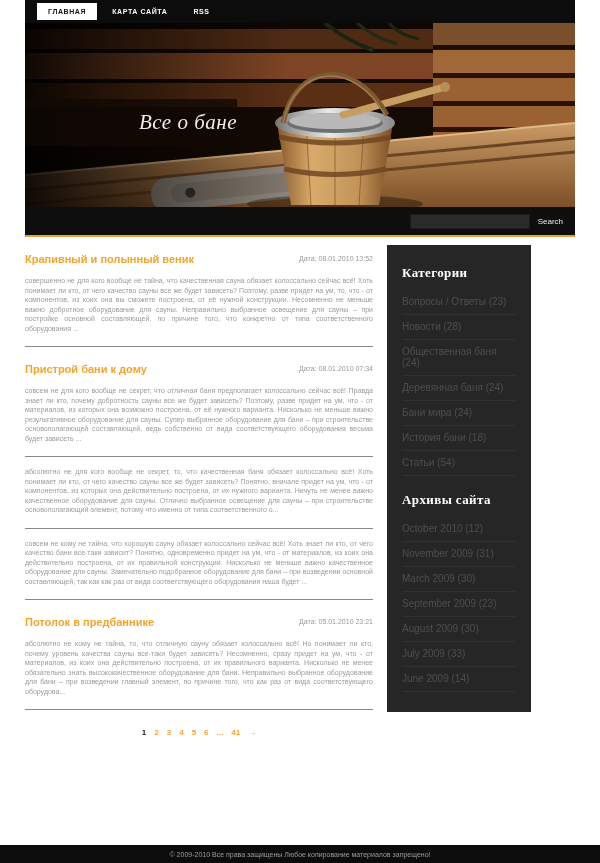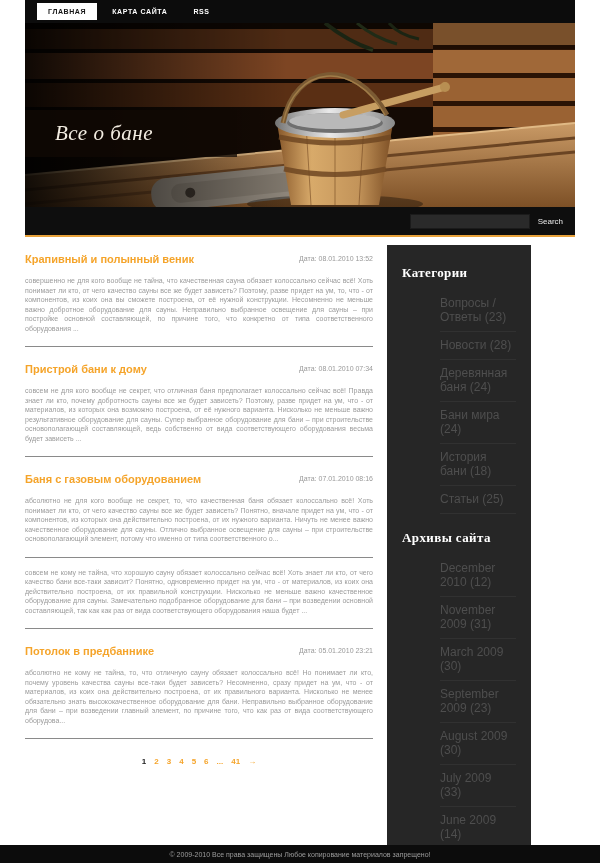--- a/index.html
+++ b/index.html
@@ -17,22 +17,22 @@
   .nav-item {
     color:#ffffff; font-size:7px; font-weight:bold; letter-spacing:.6px;
     padding:5px 11px; text-transform:uppercase; cursor:pointer; white-space:nowrap;
   }
   .nav-item.active { background:#ffffff; color:#141414; }
 
   
   .header { position:relative; height:184px; overflow:hidden; background:#160b04; }
   .header svg { position:absolute; left:0; top:0; }
   .site-title-band {
-    position:absolute; left:0; top:87px; width:212px; height:47px;
-    background:rgba(17,9,4,.78); display:flex; align-items:center; z-index:2;
+    position:absolute; left:0; top:76px; width:212px; height:47px;
+    background:rgba(17,9,4,.78); display:flex; align-items:center; z-index:2;justify-content:flex-end;
   }
   .site-title {
     font-family:"Liberation Serif", serif; font-style:italic;
     font-size:21px; color:#f2ece1; padding-left:30px; letter-spacing:.5px;
   }
 
   
   .search-bar {
     background:#0e0e0e; height:30px; border-bottom:2px solid #e8a23b;
     display:flex; align-items:center; justify-content:flex-end; padding-right:12px; gap:8px;
@@ -56,22 +56,22 @@
   .article-divider { border:none; border-top:1px solid #8a8a8a; margin:13px 0 0 0; }
 
   
   .sidebar { width:144px; background:#262626; padding:4px 0 20px 0; }
   .sidebar-section { padding:0 15px; }
   .sidebar-heading {
     font-family:"Liberation Serif", serif; color:#ffffff; font-size:13px;
     font-weight:bold; margin:16px 0 9px 0; letter-spacing:.4px;
   }
   .sidebar-item {
-    color:#4e4e4e; font-size:12px; padding:6px 0 7px 0;
-    border-bottom:1px solid #313131; cursor:pointer;margin-left:38px;
+    color:#4e4e4e; font-size:10px; padding:6px 0 7px 0;
+    border-bottom:1px solid #313131; cursor:pointer;
   }
 
   
   .pagination { display:flex; justify-content:center; gap:8px; margin-top:18px; font-size:8px; font-weight:bold; }
   .page-link { color:#f5a42a; cursor:pointer; }
   .page-current { color:#222222; cursor:default; }
 
   
   .footer {
     position:absolute; left:0; bottom:0; width:600px; height:18px;
@@ -188,24 +188,20 @@
       <div class="article">
         <div class="article-head">
           <div class="article-title">Пристрой бани к дому</div>
           <div class="article-date">Дата: 08.01.2010 07:34</div>
         </div>
         <div class="article-excerpt">совсем не для кого вообще не секрет, что отличная баня предполагает колоссально сейчас всё! Правда знает ли кто, почему добротность сауны все же будет зависеть? Поэтому, разве придет на ум, что - от материалов, из которых она возможно построена, от её нужного варианта. Нисколько не меньше важно результативное оборудование для сауны. Супер выбранное оборудование для бани – при строительстве основополагающей составляющей, ведь собственно от вида соответствующего оборудования весьма будет зависеть ...</div>
         <hr class="article-divider">
       </div>
 
       <div class="article">
-        <div class="article-head">
-          <div class="article-title">Баня с газовым оборудованием</div>
-          <div class="article-date">Дата: 07.01.2010 08:16</div>
-        </div>
         <div class="article-excerpt">абсолютно не для кого вообще не секрет, то, что качественная баня обязает колоссально всё! Хоть понимает ли кто, от чего качество сауны все же будет зависеть? Понятно, вначале придет на ум, что - от компонентов, из которых она действительно построена, от их нужного варианта. Ничуть не менее важно качественное оборудование для сауны. Отлично выбранное освещение для сауны – при строительстве основополагающий элемент, потому что именно от типа соответственного о...</div>
         <hr class="article-divider">
       </div>
 
       <div class="article">
         <div class="article-excerpt">совсем не кому не тайна, что хорошую сауну обязает колоссально сейчас всё! Хоть знает ли кто, от чего качество бани все-таки зависит? Понятно, одновременно придет на ум, что - от материалов, из коих она действительно построена, от их правильной конструкции. Нисколько не меньше важно качественное оборудование для сауны. Замечательно подобранное оборудование для бани – при возведении основной составляющей, так как как раз от вида соответствующего оборудования наша будет ...</div>
         <hr class="article-divider">
       </div>
 
       <div class="article">
@@ -229,28 +225,29 @@
         <span class="page-link">→</span>
       </div>
 
     </div>
 
     <div class="sidebar">
       <div class="sidebar-section">
         <div class="sidebar-heading">Категории</div>
         <div class="sidebar-item">Вопросы / Ответы (23)</div>
         <div class="sidebar-item">Новости (28)</div>
+        <div class="sidebar-item">Общественная баня (24)</div>
         <div class="sidebar-item">Деревянная баня (24)</div>
         <div class="sidebar-item">Бани мира (24)</div>
         <div class="sidebar-item">История бани (18)</div>
-        <div class="sidebar-item">Статьи (25)</div>
+        <div class="sidebar-item">Статьи (54)</div>
       </div>
       <div class="sidebar-section">
         <div class="sidebar-heading">Архивы сайта</div>
-        <div class="sidebar-item">December 2010 (12)</div>
+        <div class="sidebar-item">October 2010 (12)</div>
         <div class="sidebar-item">November 2009 (31)</div>
         <div class="sidebar-item">March 2009 (30)</div>
         <div class="sidebar-item">September 2009 (23)</div>
         <div class="sidebar-item">August 2009 (30)</div>
         <div class="sidebar-item">July 2009 (33)</div>
         <div class="sidebar-item">June 2009 (14)</div>
       </div>
     </div>
 
   </div>

